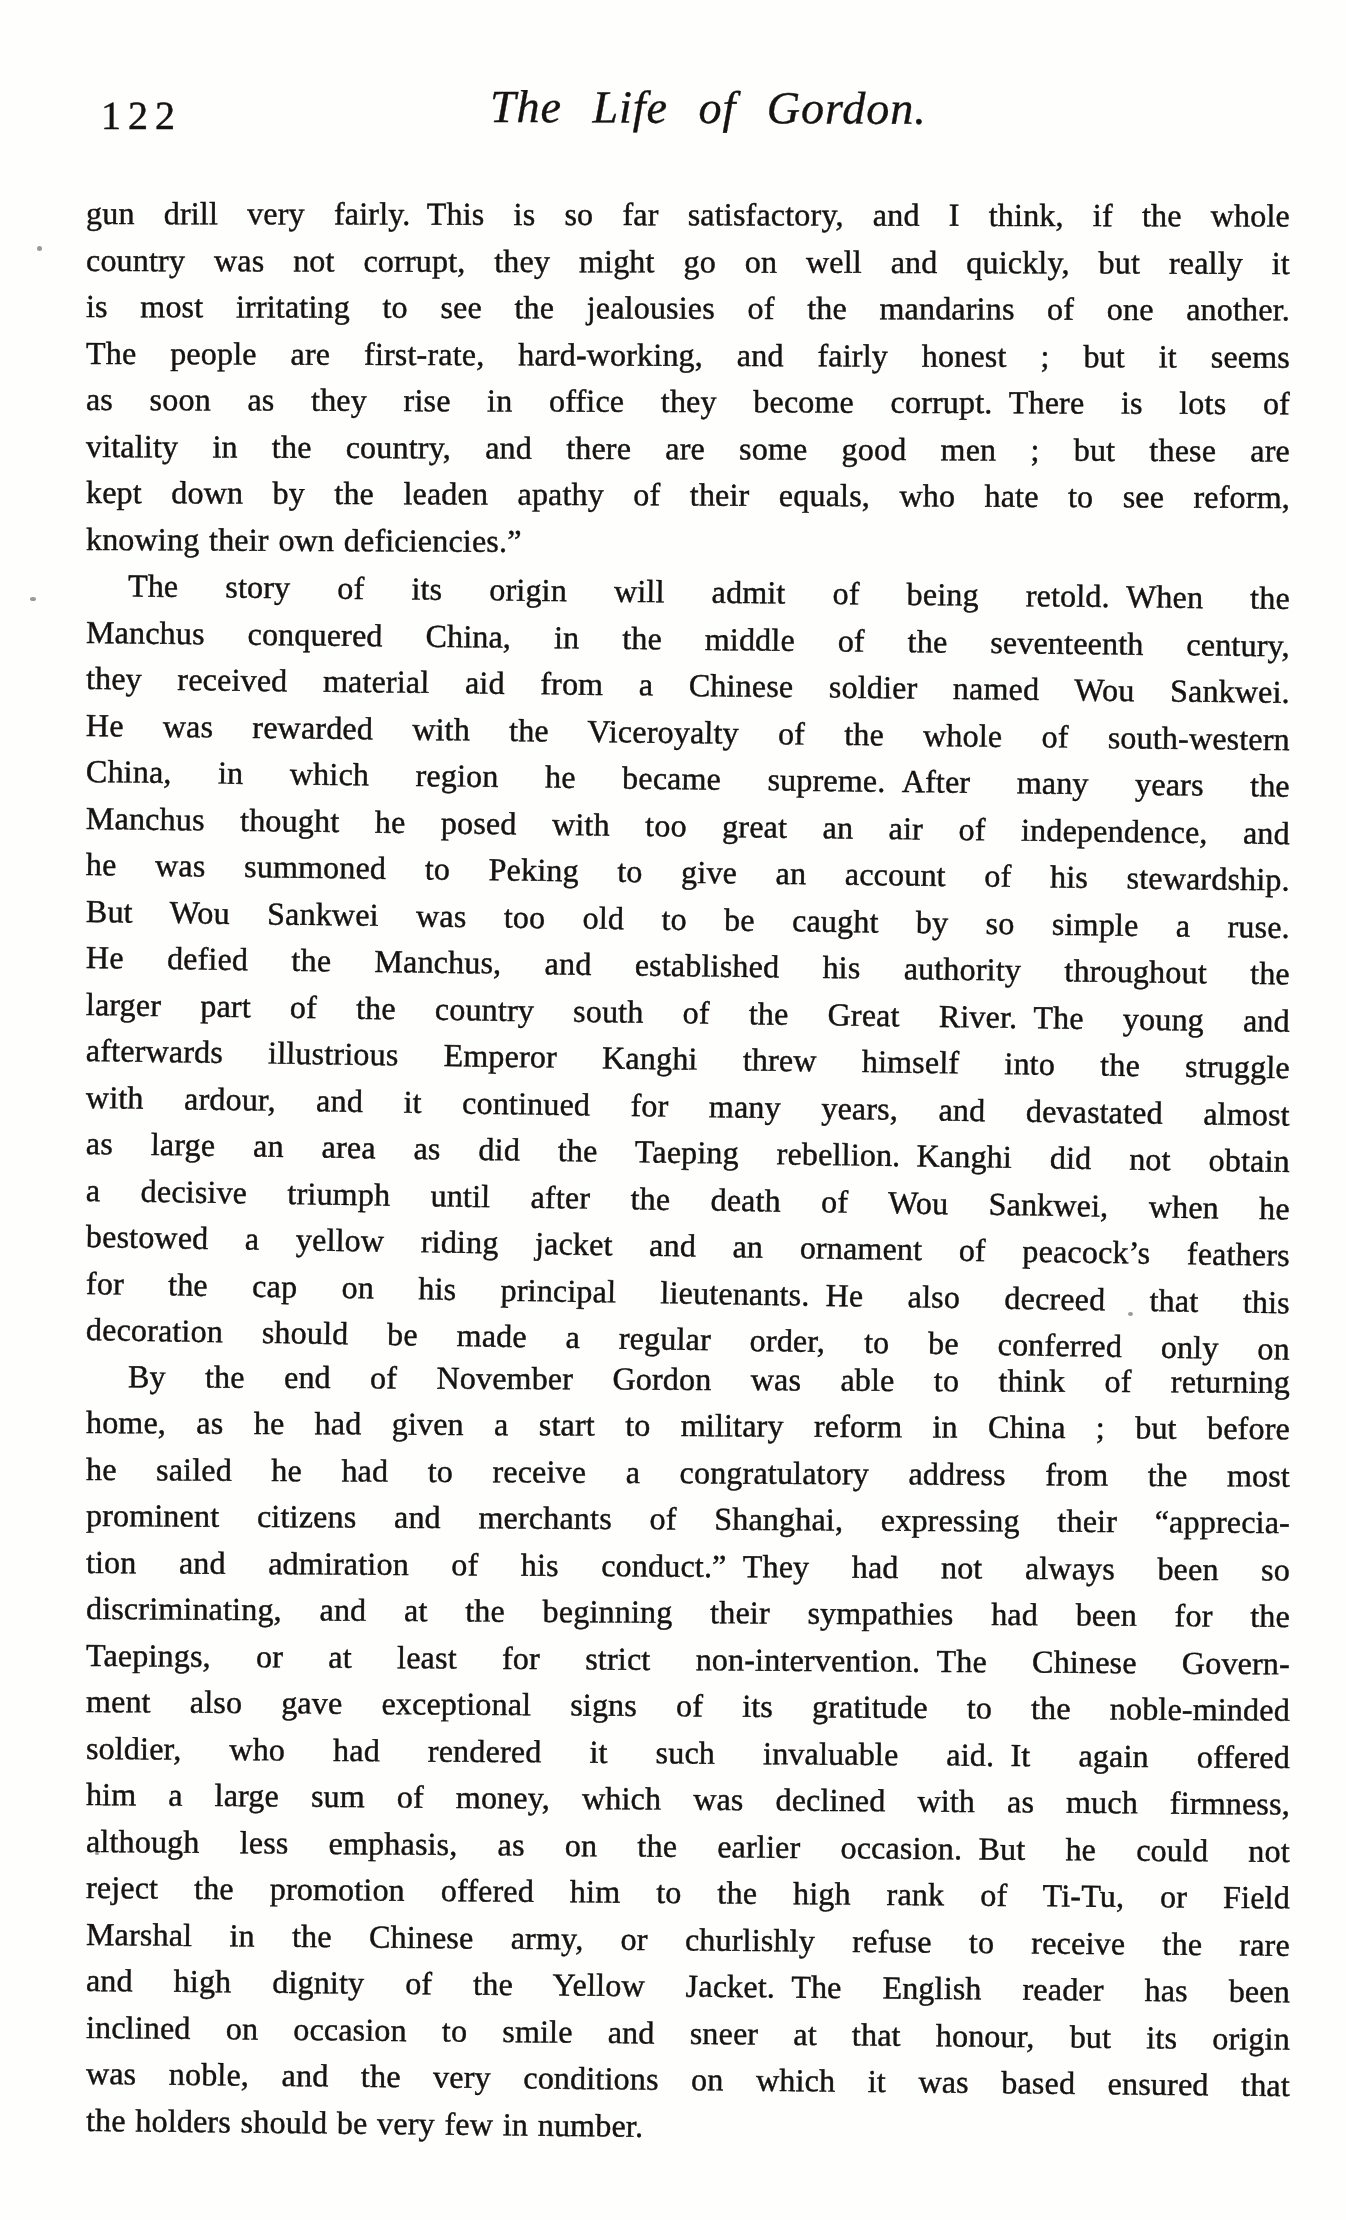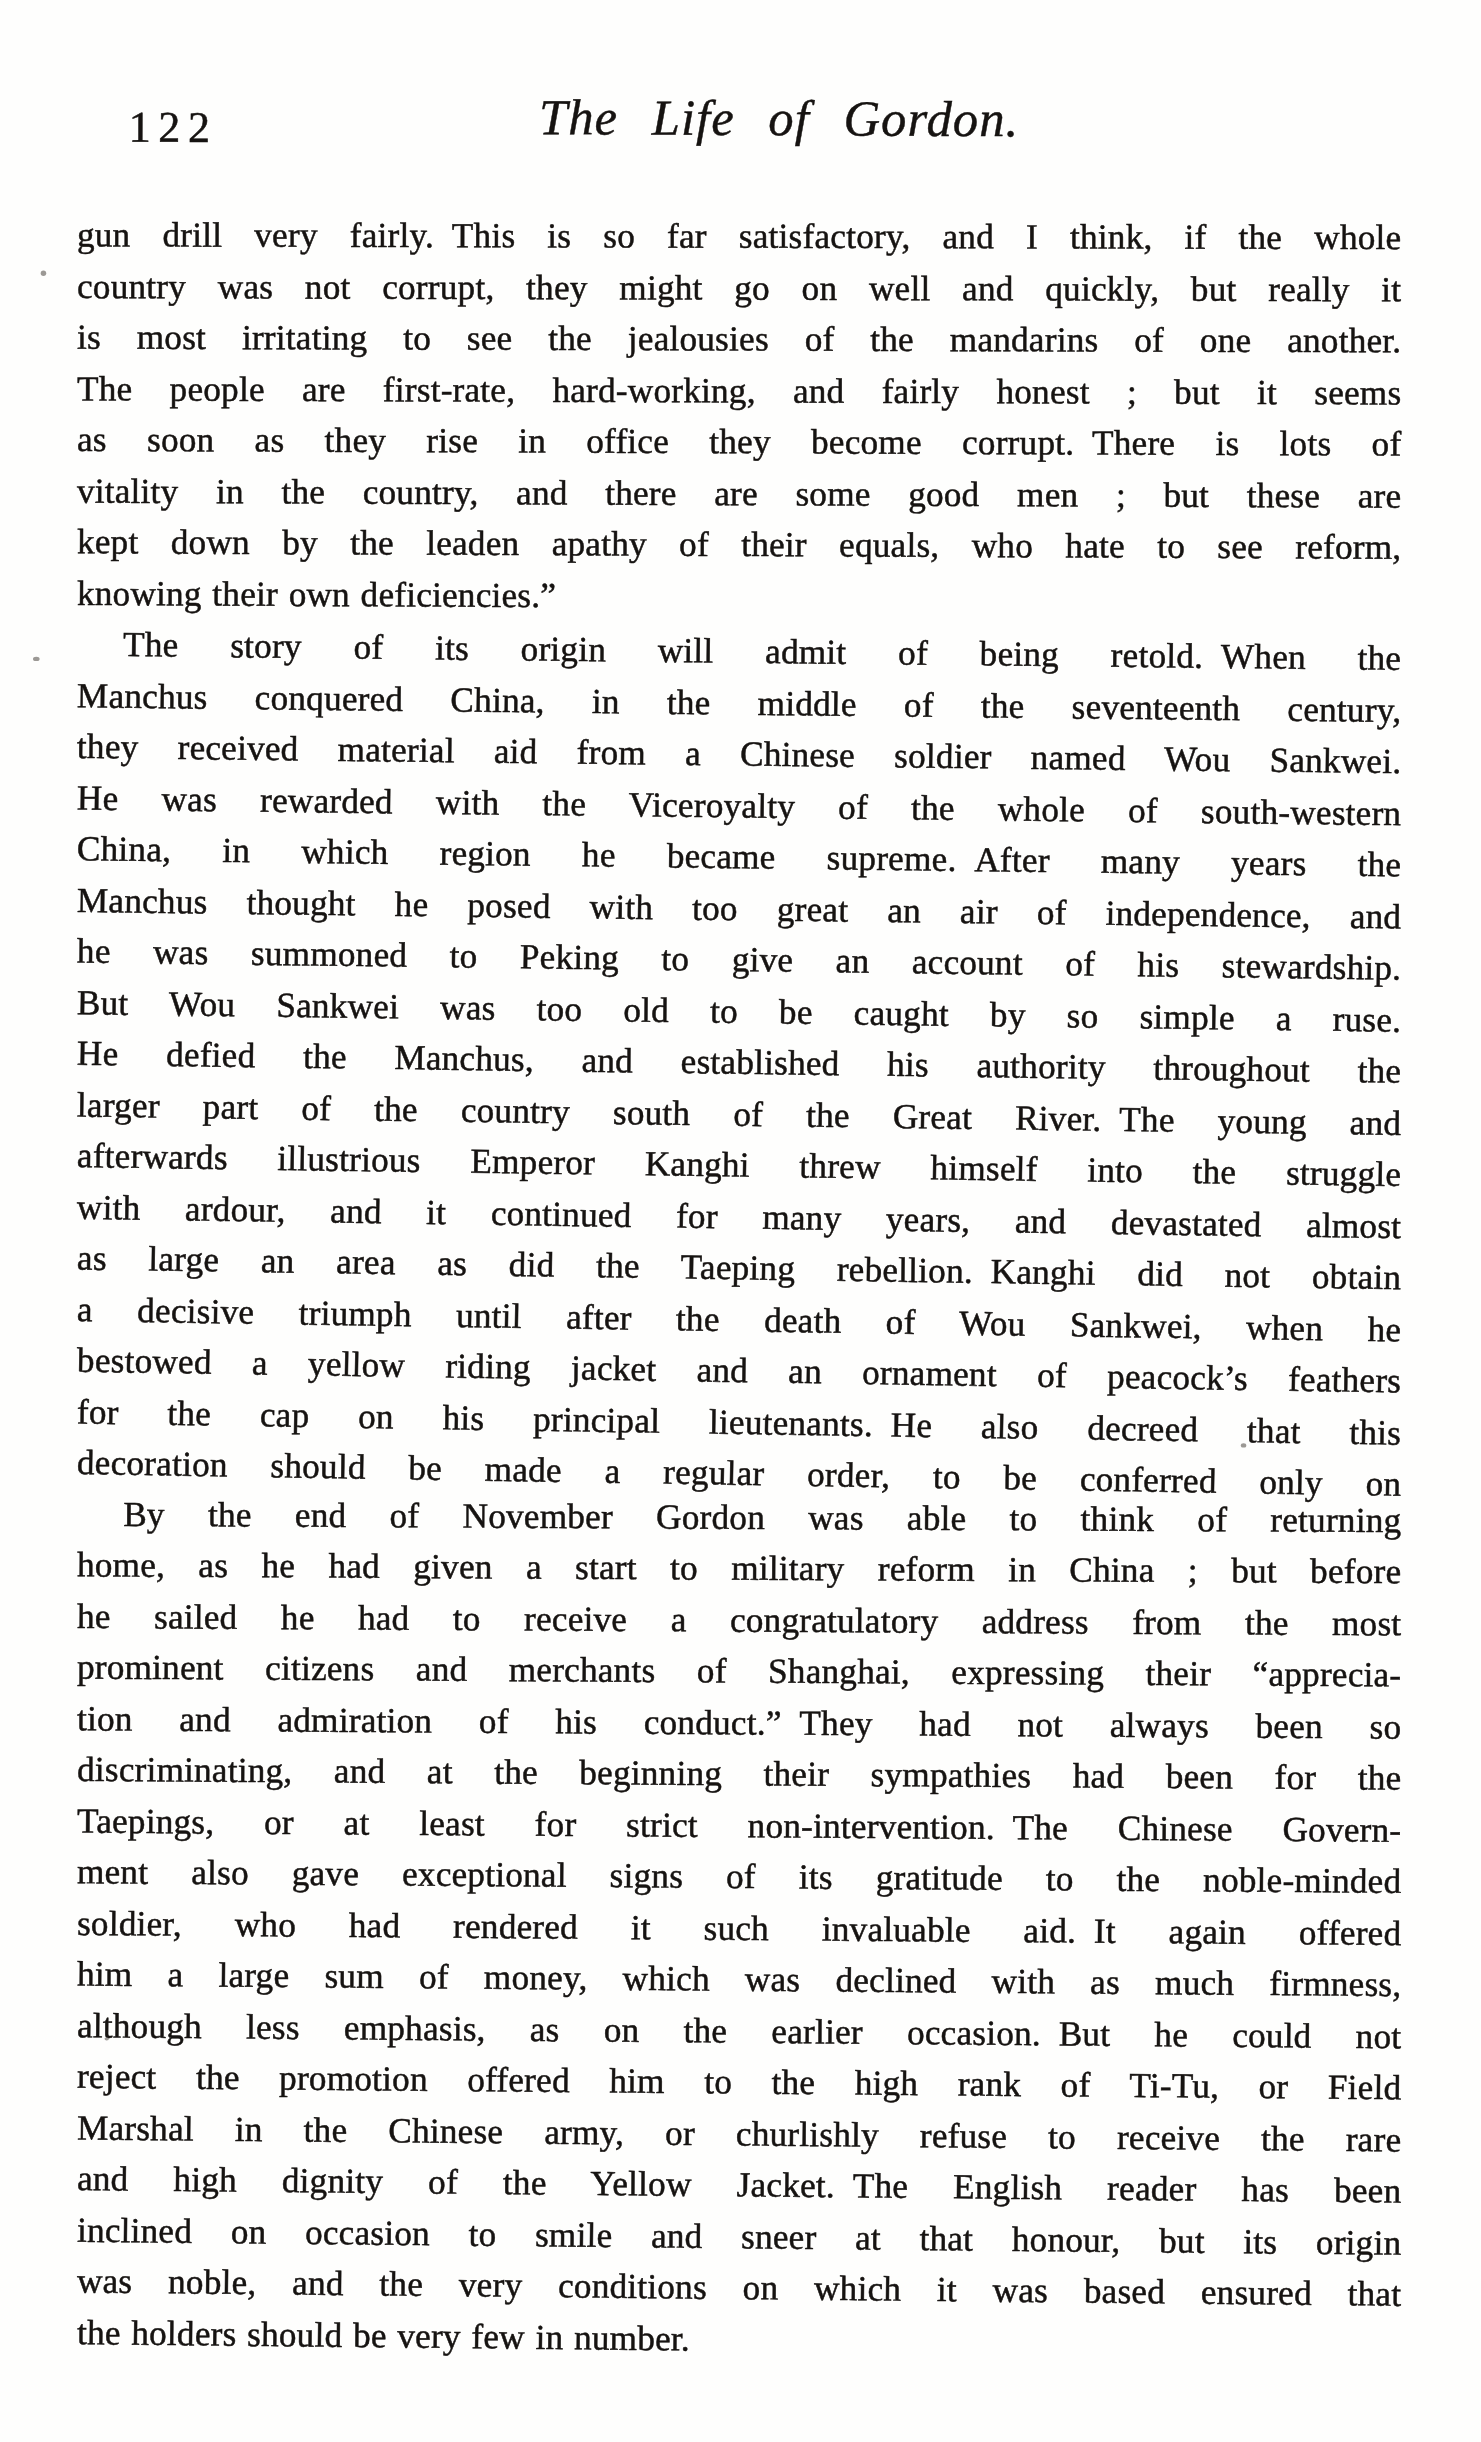--- a/index.html
+++ b/index.html
@@ -12,42 +12,42 @@
     width: 1346px;
     height: 2220px;
     background: #fefefdF;
     background: #fefefd;
     overflow: hidden;
     font-family: "Liberation Serif", "DejaVu Serif", serif;
     color: #161311;
   }
   .pageno {
     position: absolute;
-    left: 117px;
+    left: 101px;
     top: 92px;
     font-size: 40px;
     letter-spacing: 7px;
     -webkit-text-stroke: 0.5px #161311;
     transform: rotate(0.15deg);
   }
   .running-title {
     position: absolute;
     left: 490px;
     top: 80px;
     font-size: 46px;
     font-style: italic;
     letter-spacing: 1px;
     word-spacing: 18px;
     -webkit-text-stroke: 0.4px #161311;
     transform: rotate(0.25deg);
     transform-origin: 0 50%;
   }
   .text-block {
     position: absolute;
-    left: 70px;
+    left: 86px;
     top: 190px;
     width: 1204px;
   }
   .para { margin: 0; }
   .line {
     font-size: 32px;
     line-height: 46.5px;
     height: 46.5px;
     text-align: justify;
     text-align-last: justify;

